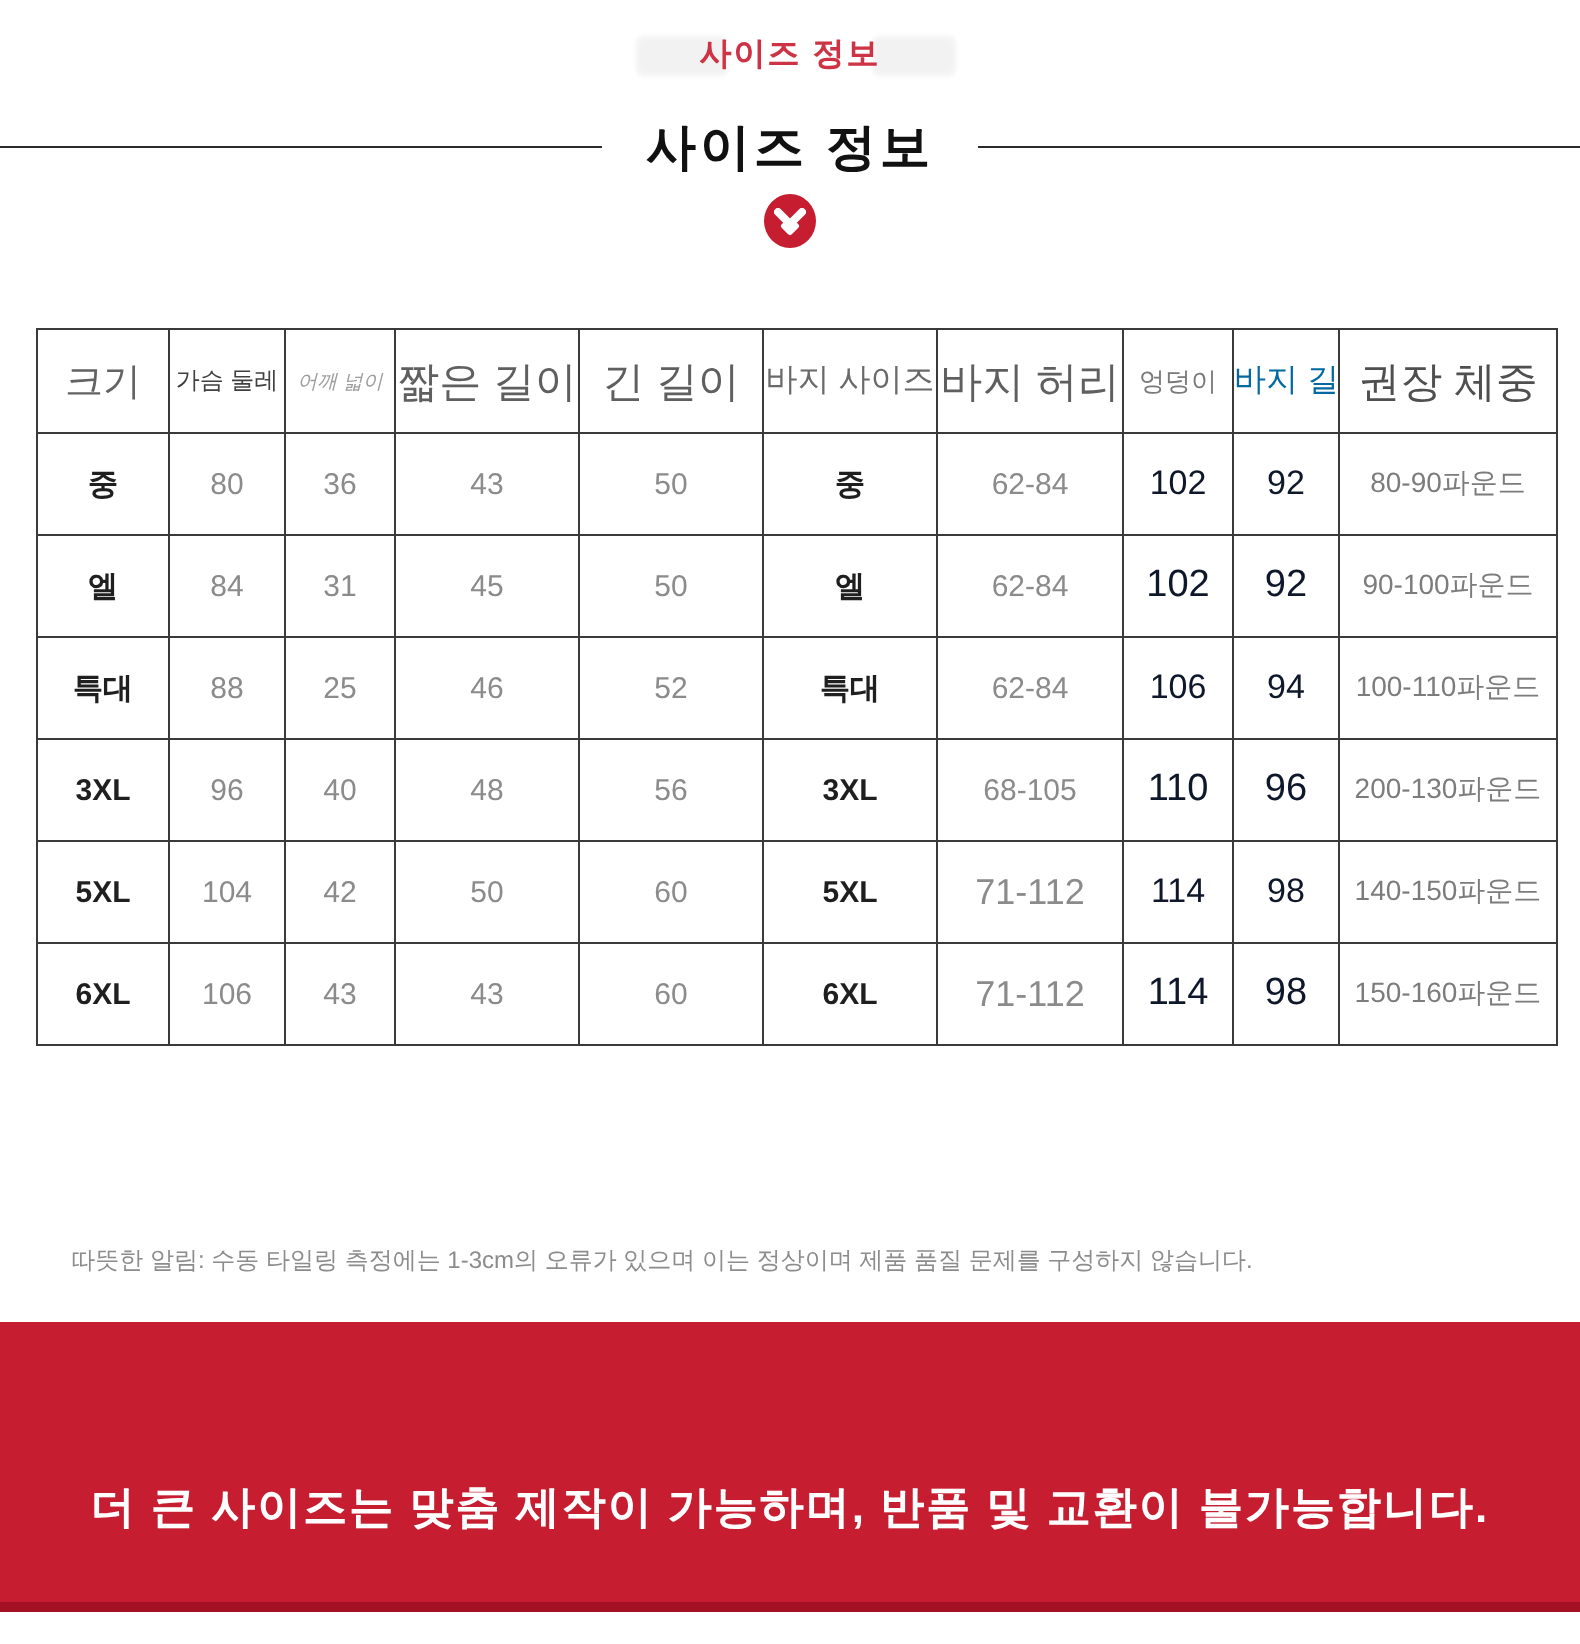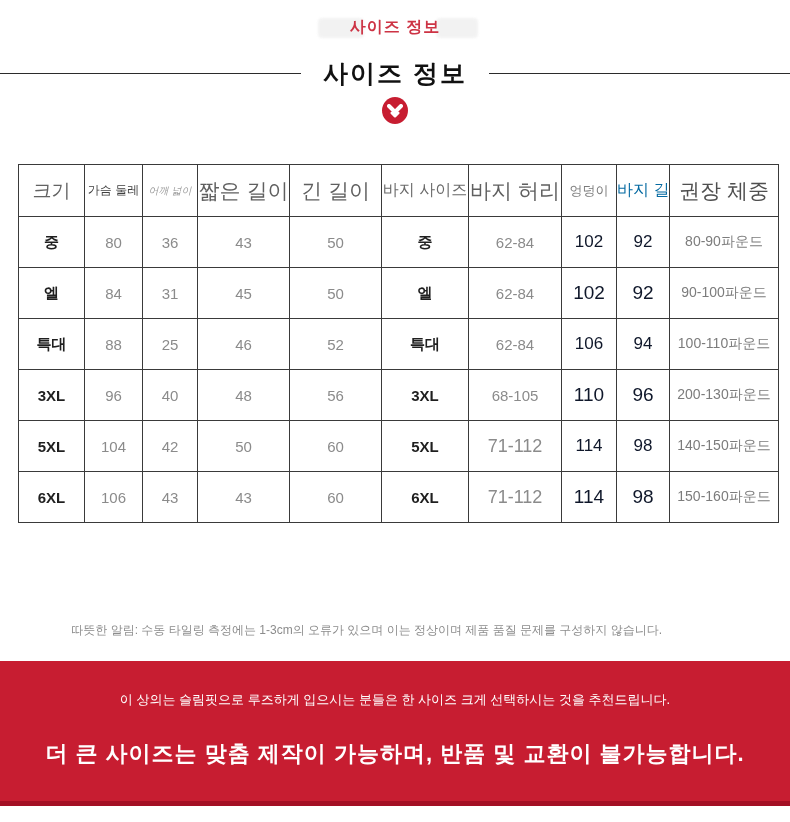--- a/index.html
+++ b/index.html
@@ -81,21 +81,21 @@
   .size-table tr:nth-child(even) .c7,
   .size-table tr:nth-child(even) .c8{font-size:19px;}
   .size-table tr:nth-child(5) .c6,
   .size-table tr:nth-child(6) .c6{font-size:18px;}
   .size-table tr:nth-child(7) .c6,
   .size-table tr:nth-child(8) .c6{font-size:18px;}
 
   
   .note{
     position:absolute;top:622px;left:0;width:662px;margin:0;
-    text-align:right;color:#8c8c8c;font-size:12px;letter-spacing:0px;
+    text-align:center;color:#8c8c8c;font-size:12px;letter-spacing:0px;
   }
 
   
   .banner{
     position:absolute;top:661px;left:0;width:790px;height:145px;
     background:#c71d31;border-bottom:5px solid #a31024;box-sizing:border-box;
   }
   .banner-small{
     margin:0;position:absolute;top:30px;left:0;width:790px;
     text-align:center;color:#ffffff;font-size:13px;letter-spacing:0px;
@@ -229,17 +229,16 @@
           <td class="c7">114</td>
           <td class="c8">98</td>
           <td class="c9">150-160파운드</td>
         </tr>
       </tbody>
   </table>
 
   <p class="note">따뜻한 알림: 수동 타일링 측정에는 1-3cm의 오류가 있으며 이는 정상이며 제품 품질 문제를 구성하지 않습니다.</p>
 
   <div class="banner">
-    <p class="banner-small">이 상의는 슬림핏으로 루즈하게 입으시는 분들은 한 사이즈 크게 선택하시는 것을 추천드립니다.</p>
     <p class="banner-large">더 큰 사이즈는 맞춤 제작이 가능하며, 반품 및 교환이 불가능합니다.</p>
   </div>
 
 </div>
 
 </body></html>

